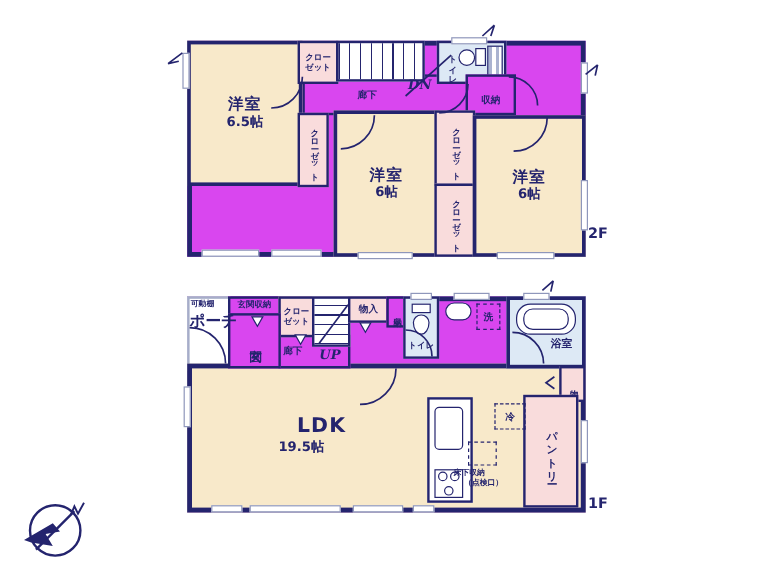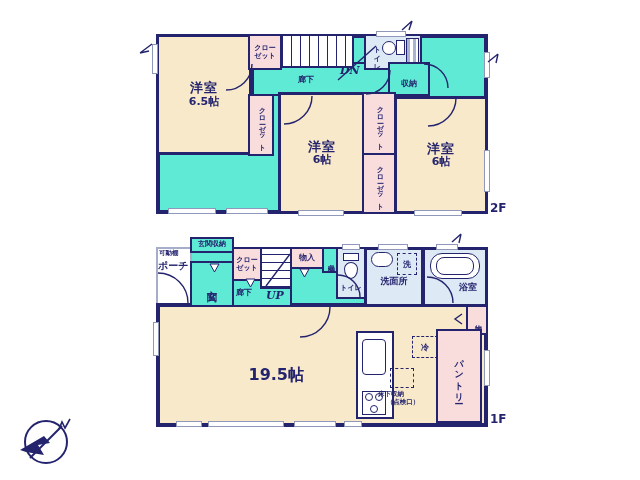--- a/index.html
+++ b/index.html
@@ -8,21 +8,21 @@
   }
   html,body{margin:0;padding:0;background:#fff;}
   .canvas{position:relative;width:640px;height:480px;background:#fff;overflow:hidden;
           font-family:"DejaVu Sans",sans-serif;color:var(--wall);}
   .abs{position:absolute;box-sizing:border-box;}
   .room{position:absolute;box-sizing:border-box;border:3px solid var(--wall);
         display:flex;flex-direction:column;align-items:center;justify-content:center;
         text-align:center;font-weight:bold;line-height:1.12;}
   .b2{border-width:2px}.b4{border-width:4px}
   .cream{background:var(--room)}.pink{background:var(--closet)}
-  .blue{background:var(--wet)}.wht{background:#5eead4}
+  .blue{background:var(--wet)}.wht{background:#d946ef}
   .rname{font-size:13px;letter-spacing:1px}.rsize{font-size:11px}
   .n10{font-size:10px}.n9{font-size:9px}
   .sm{font-size:8px}.xs{font-size:7px;letter-spacing:0}
   .wrap{width:24px;word-break:break-all;line-height:1.15}
   .vt{writing-mode:vertical-rl;text-orientation:upright;letter-spacing:1px}
   .lbl{position:absolute;font-weight:bold;box-sizing:border-box;white-space:nowrap;}
   .it{font-family:"DejaVu Serif",serif;font-style:italic;font-weight:bold;font-size:11px}
   .win{position:absolute;background:#fff;border:1px solid var(--winframe);box-sizing:border-box;}
   .dash{position:absolute;border:1px dashed var(--wall);box-sizing:border-box;
         display:flex;align-items:center;justify-content:center;font-weight:bold;background:transparent;}
@@ -88,40 +88,40 @@
   </div>
 
   <div class="room cream" style="left:394px;top:96px;width:94px;height:118px">
     <div class="rname">洋室</div>
     <div class="rsize">6帖</div>
   </div>
 
 
   <div class="lbl sm" style="left:298px;top:74px">廊下</div>
   <div class="lbl it" style="left:340px;top:64px">DN</div>
-  <div class="flabel" style="left:490px;top:201px">2F</div>
+  <div class="flabel" style="left:490px;top:187px">2F</div>
 
   <div class="win" style="left:152px;top:44px;width:6px;height:30px"></div>
   <div class="win" style="left:168px;top:208px;width:48px;height:6px"></div>
   <div class="win" style="left:226px;top:208px;width:42px;height:6px"></div>
   <div class="win" style="left:298px;top:210px;width:46px;height:6px"></div>
   <div class="win" style="left:414px;top:210px;width:48px;height:6px"></div>
   <div class="win" style="left:484px;top:150px;width:6px;height:42px"></div>
   <div class="win" style="left:484px;top:52px;width:6px;height:26px"></div>
   <div class="win" style="left:376px;top:31px;width:30px;height:6px"></div>
 
   <div class="room wht b4" style="left:156px;top:247px;width:332px;height:180px"></div>
 
   <div class="abs" style="left:156px;top:247px;width:36px;height:62px;border:2px solid #a6adc9;background:#fff"></div>
 
   <div class="room cream b4" style="left:156px;top:303px;width:332px;height:124px"></div>
 
   <div class="room wht b2" style="left:232px;top:279px;width:60px;height:28px"></div>
 
-  <div class="room wht b2" style="left:190px;top:237px;width:44px;height:16px">
+  <div class="room wht b2" style="left:190px;top:247px;width:44px;height:16px">
     <div class="xs">玄関収納</div>
   </div>
 
   <div class="room pink b2" style="left:232px;top:247px;width:30px;height:34px">
     <div class="xs wrap">クローゼット</div>
   </div>
 
   <div class="room wht b2" style="left:190px;top:261px;width:44px;height:46px">
     <div class="vt n10">玄関</div>
   </div>
@@ -134,23 +134,20 @@
   <div class="room wht b2" style="left:322px;top:247px;width:16px;height:26px">
     <div class="vt xs">収納</div>
   </div>
 
   <div class="room blue b2" style="left:336px;top:247px;width:30px;height:52px">
     <div class="xs" style="position:absolute;bottom:4px">トイレ</div>
   </div>
   <div class="icon" style="left:343px;top:253px;width:16px;height:8px"></div>
   <div class="icon" style="left:344px;top:262px;width:14px;height:17px;border-radius:50% 50% 50% 50%/40% 40% 60% 60%"></div>
 
-  <div class="room blue" style="left:364px;top:247px;width:60px;height:60px">
-    <div class="n9" style="position:absolute;bottom:18px">洗面所</div>
-  </div>
   <div class="icon round" style="left:371px;top:252px;width:22px;height:15px"></div>
   <div class="dash sm" style="left:397px;top:253px;width:20px;height:22px">
     <span>洗</span>
   </div>
 
   <div class="room blue" style="left:422px;top:247px;width:66px;height:60px">
     <div class="n9" style="position:absolute;bottom:12px;right:8px">浴室</div>
   </div>
   <div class="icon" style="left:430px;top:253px;width:50px;height:26px;border-radius:12px"></div>
   <div class="icon" style="left:436px;top:257px;width:38px;height:18px;border-radius:8px;border-width:1px"></div>
@@ -174,24 +171,25 @@
   </div>
 
   <div class="dash sm" style="left:412px;top:336px;width:26px;height:22px">
     <span>冷</span>
   </div>
   <div class="dash" style="left:390px;top:368px;width:24px;height:20px"></div>
   <div class="lbl" style="left:378px;top:390px;width:50px;font-size:6.5px;">床下収納</div>
   <div class="lbl" style="left:378px;top:398px;width:50px;font-size:6.5px;text-align:center">（点検口）</div>
 
   <div class="lbl" style="left:159px;top:249px;font-size:6.5px">可動棚</div>
-  <div class="lbl" style="left:158px;top:259px;font-size:10px">ポーチ</div>
+  <div class="lbl" style="left:158px;top:259px;font-size:13px">ポーチ</div>
   <div class="lbl sm" style="left:236px;top:287px">廊下</div>
   <div class="lbl it" style="left:266px;top:289px">UP</div>
-  <div class="lbl" style="left:232px;top:365px;width:72px;text-align:right;font-size:16px">19.5帖</div>
+  <div class="lbl" style="left:232px;top:345px;width:72px;text-align:center;font-size:17px;letter-spacing:1px">LDK</div>
+  <div class="lbl" style="left:232px;top:365px;width:72px;text-align:left;font-size:11px">19.5帖</div>
   <div class="flabel" style="left:490px;top:412px">1F</div>
 
   <div class="win" style="left:176px;top:421px;width:26px;height:6px"></div>
   <div class="win" style="left:208px;top:421px;width:76px;height:6px"></div>
   <div class="win" style="left:294px;top:421px;width:42px;height:6px"></div>
   <div class="win" style="left:344px;top:421px;width:18px;height:6px"></div>
   <div class="win" style="left:153px;top:322px;width:6px;height:34px"></div>
   <div class="win" style="left:378px;top:244px;width:30px;height:6px"></div>
   <div class="win" style="left:342px;top:244px;width:18px;height:6px"></div>
   <div class="win" style="left:436px;top:244px;width:22px;height:6px"></div>

